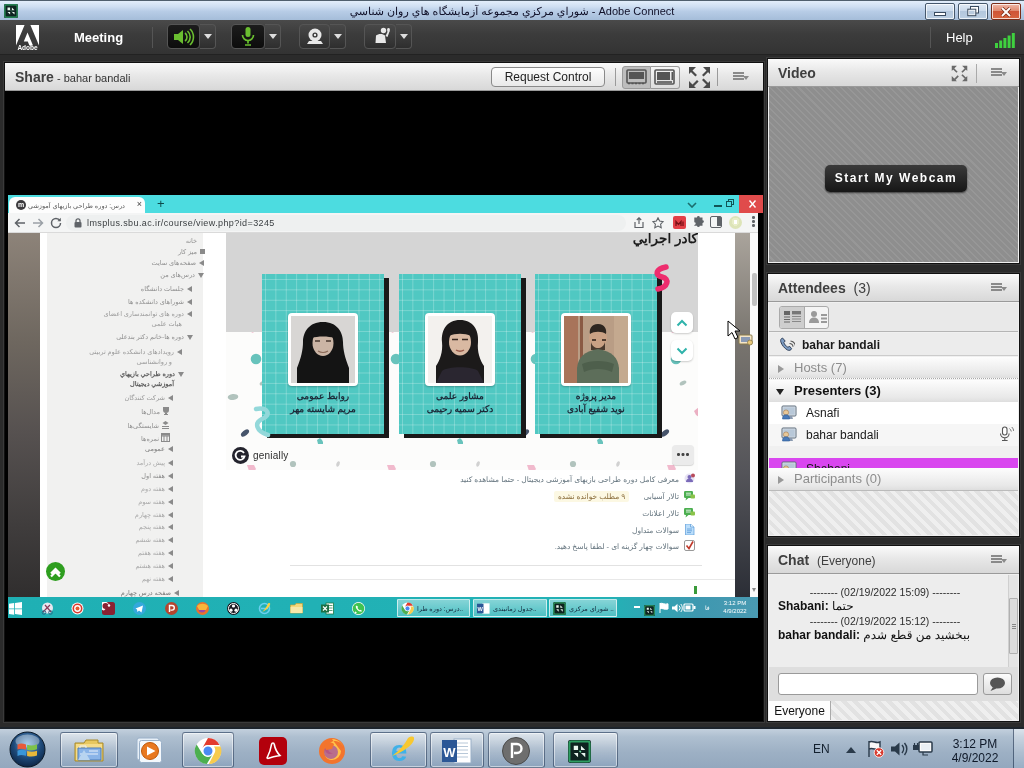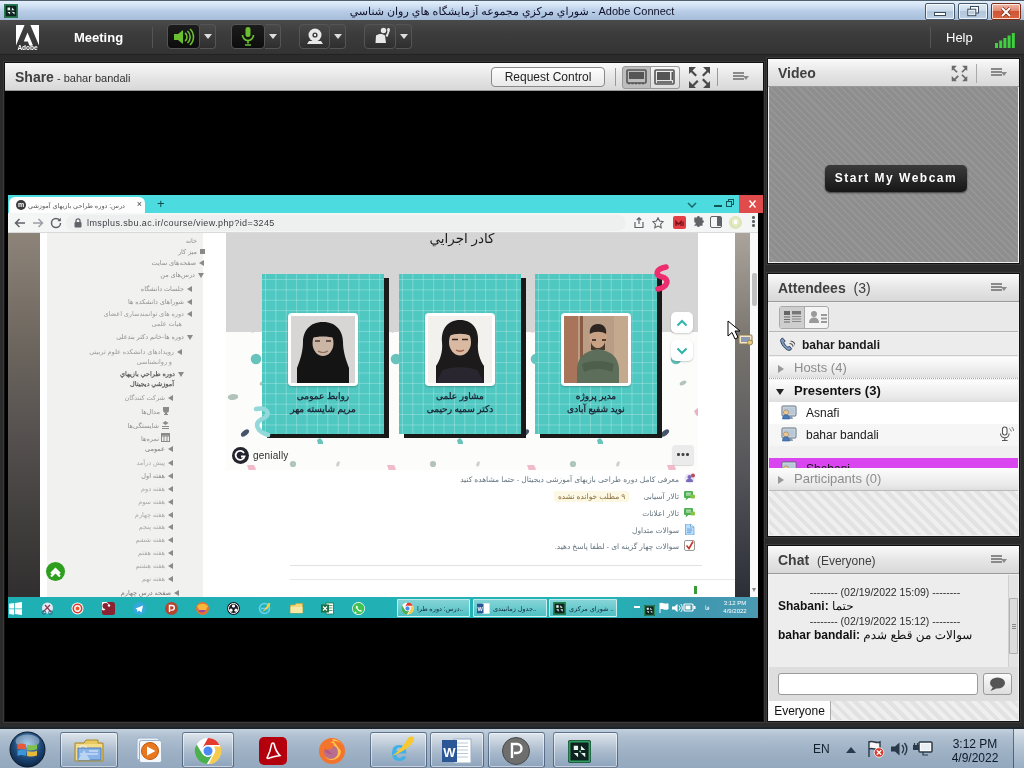--- a/index.html
+++ b/index.html
@@ -303,21 +303,21 @@
                     <ellipse cx="37" cy="10" rx="3.6" ry="2.0" fill="#a9bdb6" transform="rotate(153 37 10)"></ellipse>
                     <circle cx="112" cy="28" r="5.8" fill="#cccccc"></circle>
                     <circle cx="133" cy="125" r="5.9" fill="#32415a"></circle>
                     <ellipse cx="7" cy="24" rx="5.3" ry="2.9" fill="#a9bdb6" transform="rotate(174 7 24)"></ellipse>
                   </pattern>
                 </defs>
                 <rect width="472" height="237" fill="#fcfcfb"></rect>
                 <rect width="472" height="237" fill="url(#tz)" opacity="0.9"></rect>
               </svg>
  <div class="abs" style="left:0;top:0;width:472px;height:99px;background:#d5d5d5"></div>
- <div class="abs" style="left:0;right:0;top:-2px;text-align:center;font-size:13.5px;font-weight:normal;color:#1c1c1c;direction:rtl;top:-3px!important">كادر اجرايي</div>
+ <div class="abs" style="left:0;right:0;top:-2px;font-size:13.5px;font-weight:bold;color:#1c1c1c;direction:rtl;top:-3px!important">كادر اجرايي</div>
  <div class="card" style="left:36px">
                 <div class="pframe">
                   <svg width="64" height="67" viewBox="0 0 64 67">
                     <rect width="64" height="67" fill="#d8d6d4"></rect>
 <path d="M32 6 C18 6 12 16 12 26 C12 34 10 42 6 52 L6 67 L58 67 L58 52 C54 42 52 34 52 26 C52 16 46 6 32 6Z" fill="#141414"></path>
 <ellipse cx="32" cy="27" rx="10.5" ry="13" fill="#cbb5a5"></ellipse>
 <path d="M32 8 C22 8 20 18 21 22 C26 20 38 20 43 22 C44 18 42 8 32 8Z" fill="#141414"></path>
 <path d="M24 25 h5 M35 25 h5" stroke="#4a3a30" stroke-width="1.5"></path>
 <path d="M27 35 q5 3 10 0" stroke="#8a6a58" stroke-width="1.2" fill="none"></path>
                   </svg>
@@ -581,21 +581,21 @@
   </div>
   <div class="arow" style="top:59px;height:23px;background:#ececec;border-bottom:1px solid #ccc">
         <span class="abs" style="left:10px;top:4px"><svg width="16" height="16" viewBox="0 0 16 16">
             <path d="M3.5 1 C2 1.5 1.2 3 1.8 4.8 C2.8 8 5.5 11.5 8.5 13 C10.2 13.8 12 13.2 12.6 11.8 L10.8 9.4 L8.8 10.2 C7 9.2 5.5 7.4 4.8 5.6 L6.2 4 Z" fill="#7d9cc3" stroke="#33435c" stroke-width="1"></path>
             <path d="M10.5 6.5 a3.5 3.5 0 013.5 3.2 M11.5 4 a6 6 0 015 4.8" stroke="#555" stroke-width="1.1" fill="none"></path>
           </svg></span>
         <span class="abs" style="left:33px;top:5px;font-weight:bold">bahar bandali</span>
       </div>
   <div class="arow grow" style="top:83px;height:22px;border-bottom:1px dotted #aaa">
         <span class="atri"></span>
-        <span class="abs" style="left:25px;top:3px">Hosts (4)</span>
+        <span class="abs" style="left:25px;top:3px">Hosts (7)</span>
       </div>
   <div class="arow grow" style="top:106px;height:22px;color:#111;font-weight:bold">
         <span class="atrid"></span>
         <span class="abs" style="left:25px;top:3px">Presenters (3)</span>
       </div>
   <div class="arow" style="top:128px;height:22px;background:#fff">
         <span class="abs" style="left:11px;top:3px"><svg width="17" height="15" viewBox="0 0 17 15">
             <rect x="2" y="1" width="14" height="10" rx="1" fill="#e8edf2" stroke="#5a6a7a"></rect>
             <rect x="3.2" y="2.2" width="11.6" height="7.6" fill="#b8c8d8"></rect>
             <path d="M7 11h5l1 3H6z" fill="#8a9ab0"></path>
@@ -642,21 +642,21 @@
         <div class="hmenu" style="right:12px;top:9px">
           <span class="l" style="top:0"></span>
           <span class="l" style="top:3px"></span>
           <span class="l" style="top:6px"></span>
         </div>
       </div>
   <div class="abs" style="left:1px;right:1px;top:29px;height:119px;background:#ededed">
     <div class="abs" style="left:0;top:11px;width:232px;text-align:center;font-size:10.5px;color:#2d2d2d">-------- (02/19/2022 15:09) --------</div>
     <div class="abs" style="left:9px;top:24px;font-size:12px;color:#111"><b>Shabani:</b> <span style="direction:rtl;unicode-bidi:embed">حتما</span></div>
     <div class="abs" style="left:0;top:40px;width:232px;text-align:center;font-size:10.5px;color:#2d2d2d">-------- (02/19/2022 15:12) --------</div>
-    <div class="abs" style="left:9px;top:53px;font-size:12px;color:#111"><b>bahar bandali:</b> <span style="direction:rtl;unicode-bidi:embed">سوالات من قطع شدم</span></div>
+    <div class="abs" style="left:9px;top:53px;font-size:12px;color:#111"><b>bahar bandali:</b> <span style="direction:rtl;unicode-bidi:embed">ببخشید من قطع شدم</span></div>
     <div class="abs" style="right:0;top:0;bottom:0;width:10px;background:#e4e4e4;border-left:1px solid #cfcfcf"></div>
     <div class="abs" style="right:0.5px;top:23px;width:9px;height:56px;background:#dcdcdc;border:1px solid #b0b0b0;border-radius:1px">
           <div style="position:absolute;left:2px;top:25px;width:4px;height:1px;background:#888;box-shadow:0 2px 0 #888,0 4px 0 #888"></div>
         </div>
   </div>
   <div class="abs" style="left:1px;right:1px;top:121px;height:34px;background:#dedede">
     <div class="abs" style="left:9px;top:6px;width:200px;height:22px;background:#fff;border:1px solid #9a9a9a;border-radius:3px"></div>
     <div class="abs" style="left:214px;top:6px;width:29px;height:22px;background:linear-gradient(180deg,#fcfcfc,#ddd);border:1px solid #9a9a9a;border-radius:3px"><svg width="27" height="20" viewBox="0 0 27 20">
             <ellipse cx="13.5" cy="9" rx="7.5" ry="5.5" fill="#555"></ellipse>
             <path d="M9 13l-2.5 4 6-2.5z" fill="#555"></path>

